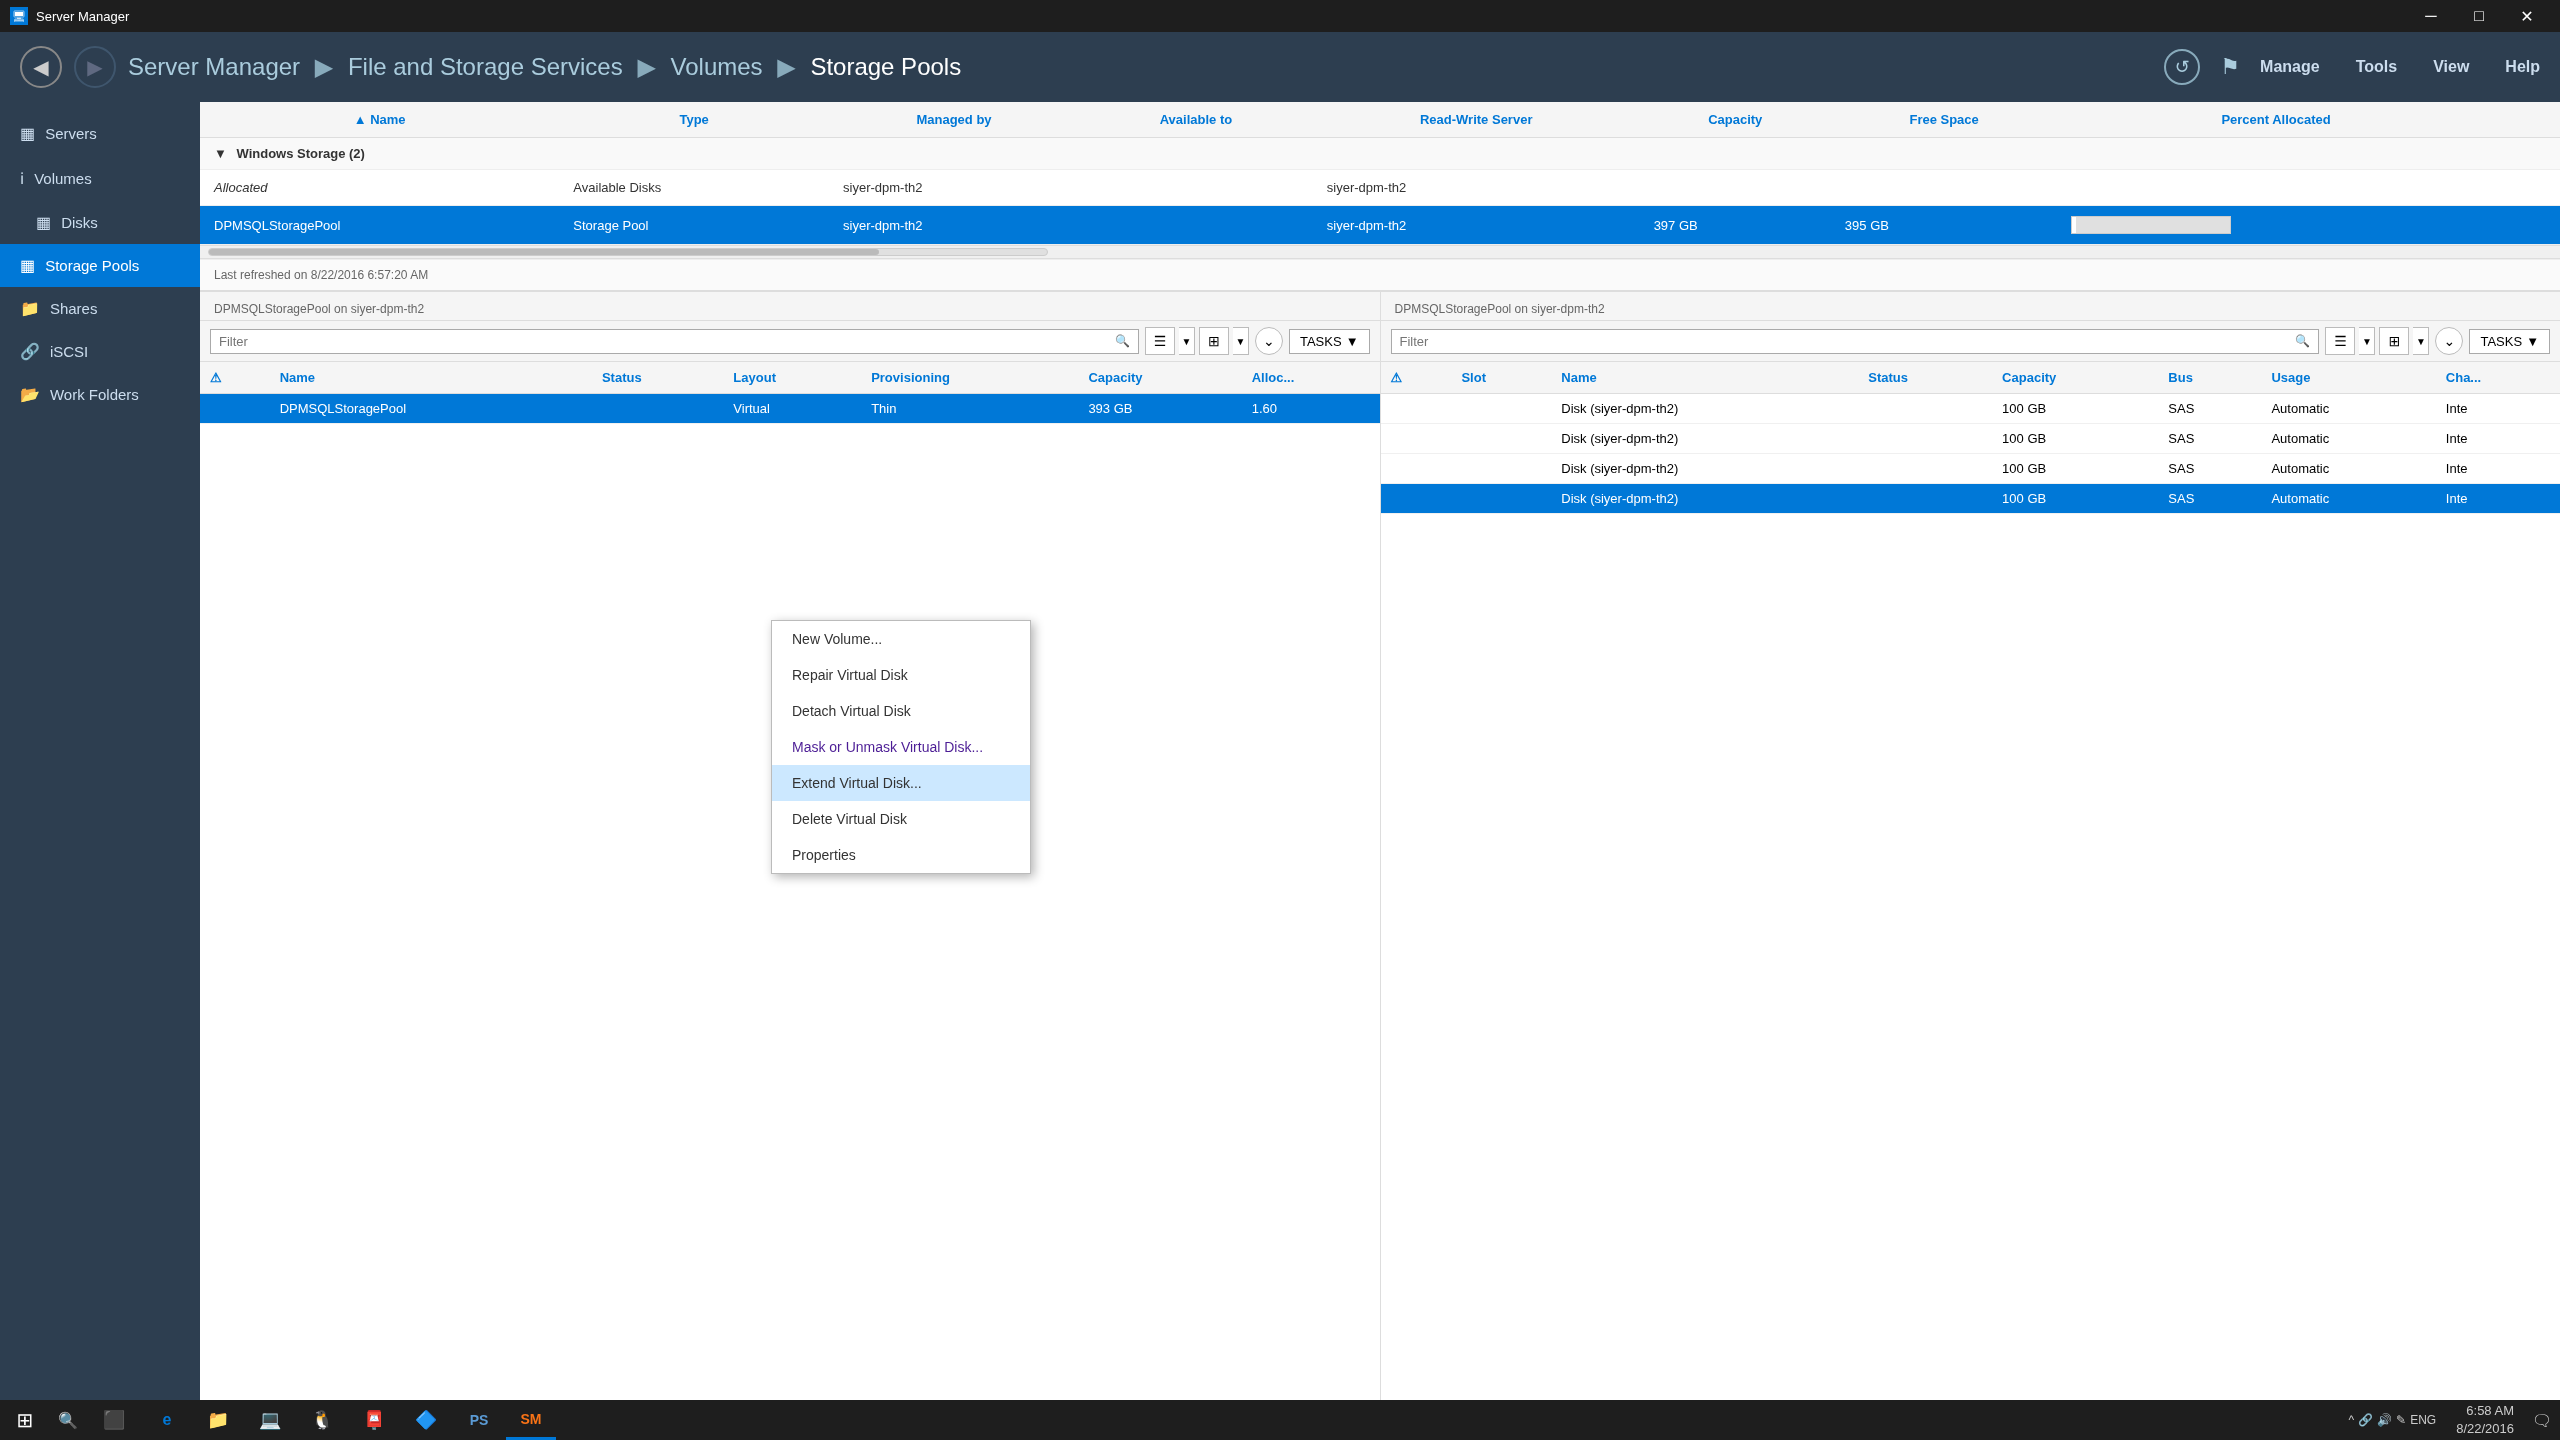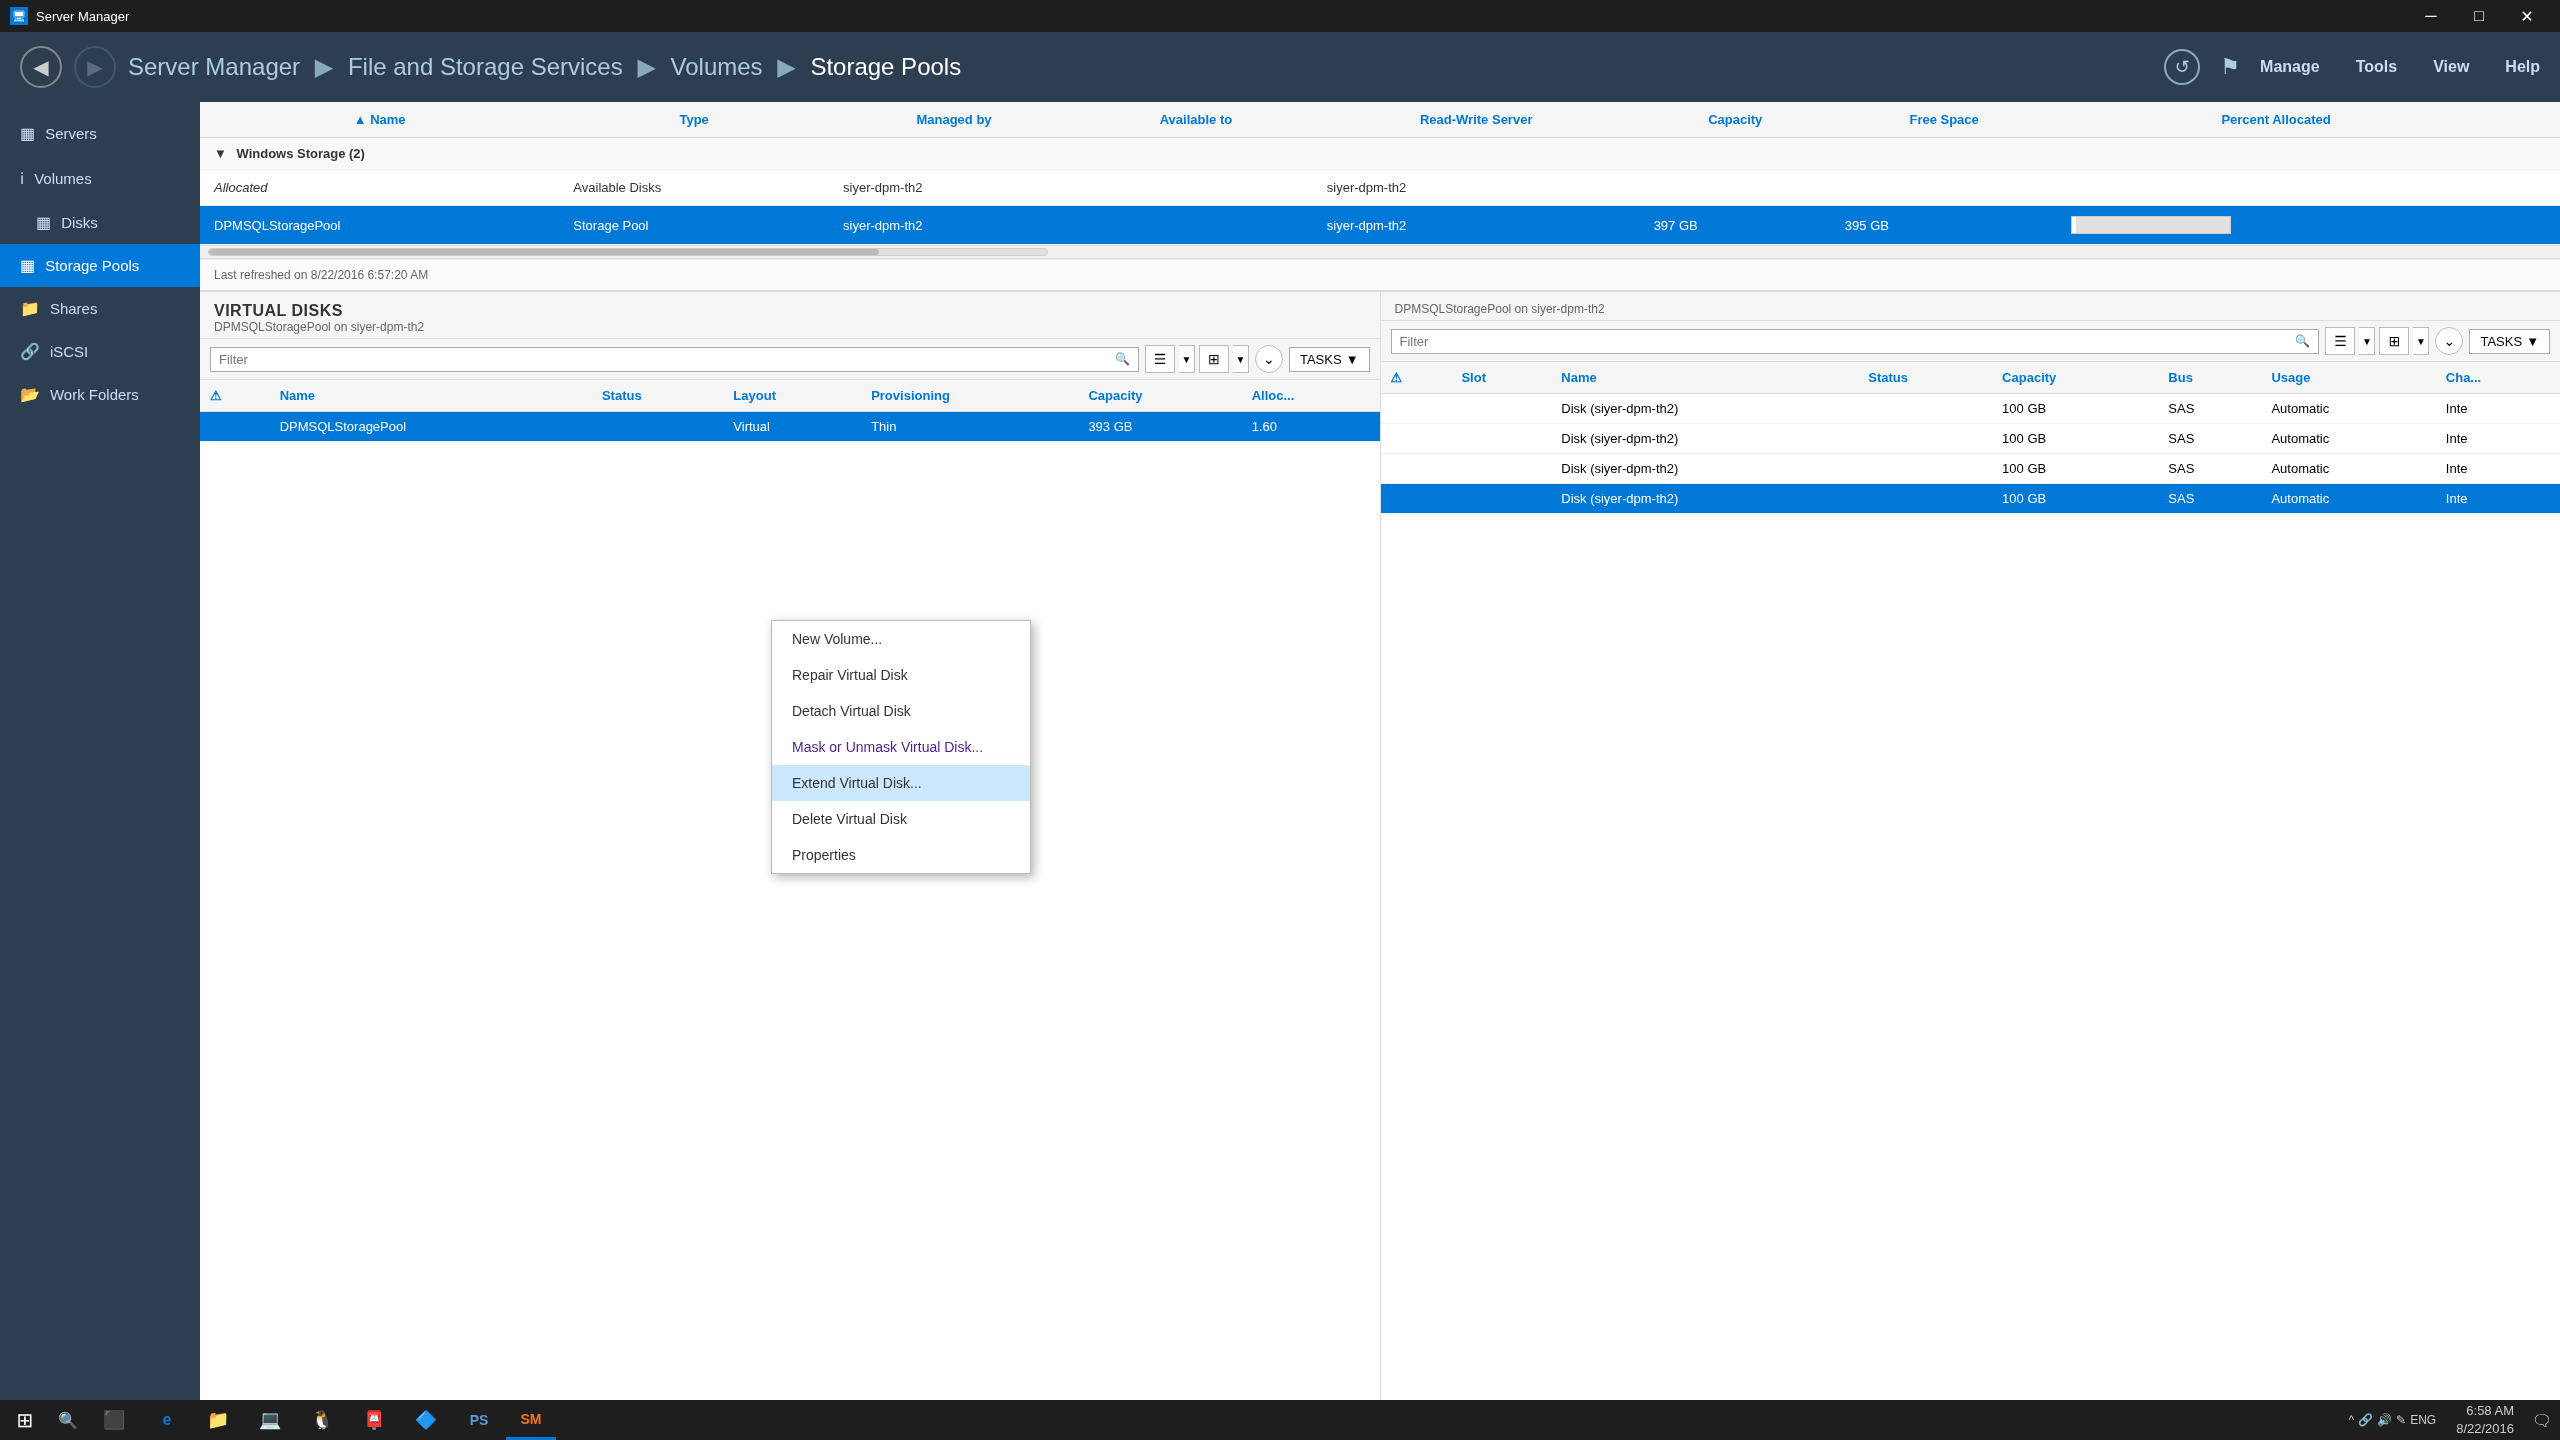--- a/index.html
+++ b/index.html
@@ -513,21 +513,20 @@
         <div style="width:80%; height:100%; background:#bbb; border-radius:4px;"></div>
       </div>
     </div>
 
     <div class="last-refreshed">Last refreshed on 8/22/2016 6:57:20 AM</div>
 
     <div class="bottom-panels">
 
       <div class="panel">
         <div class="panel-header">
-          <div class="panel-title">VIRTUAL DISKS</div>
           <div class="panel-subtitle">DPMSQLStoragePool on siyer-dpm-th2</div>
         </div>
         <div class="panel-toolbar">
           <div class="filter-box">
             <input class="filter-input" type="text" placeholder="Filter" style="">
             <span>🔍</span>
           </div>
           <div class="toolbar-icons">
             <button class="toolbar-icon-btn">☰</button>
             <button class="dropdown-arrow">▼</button>

